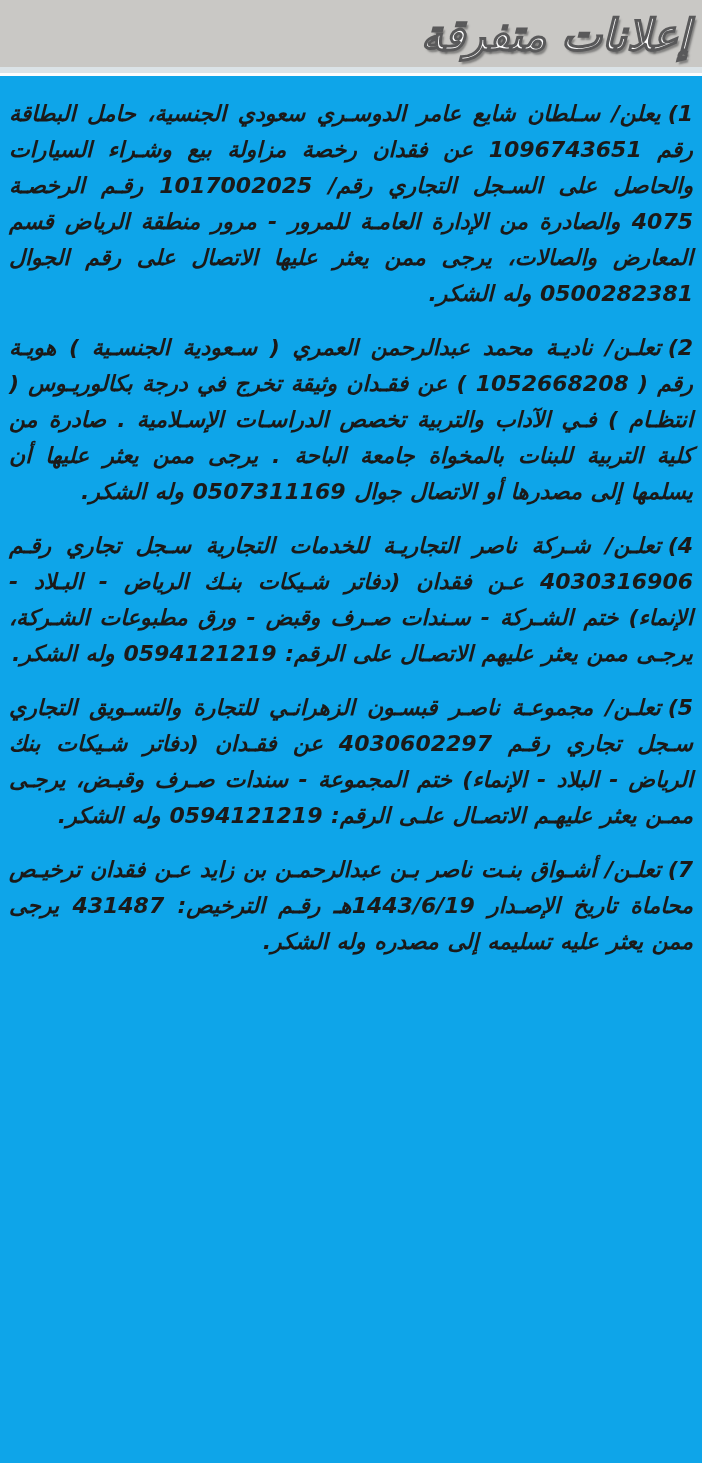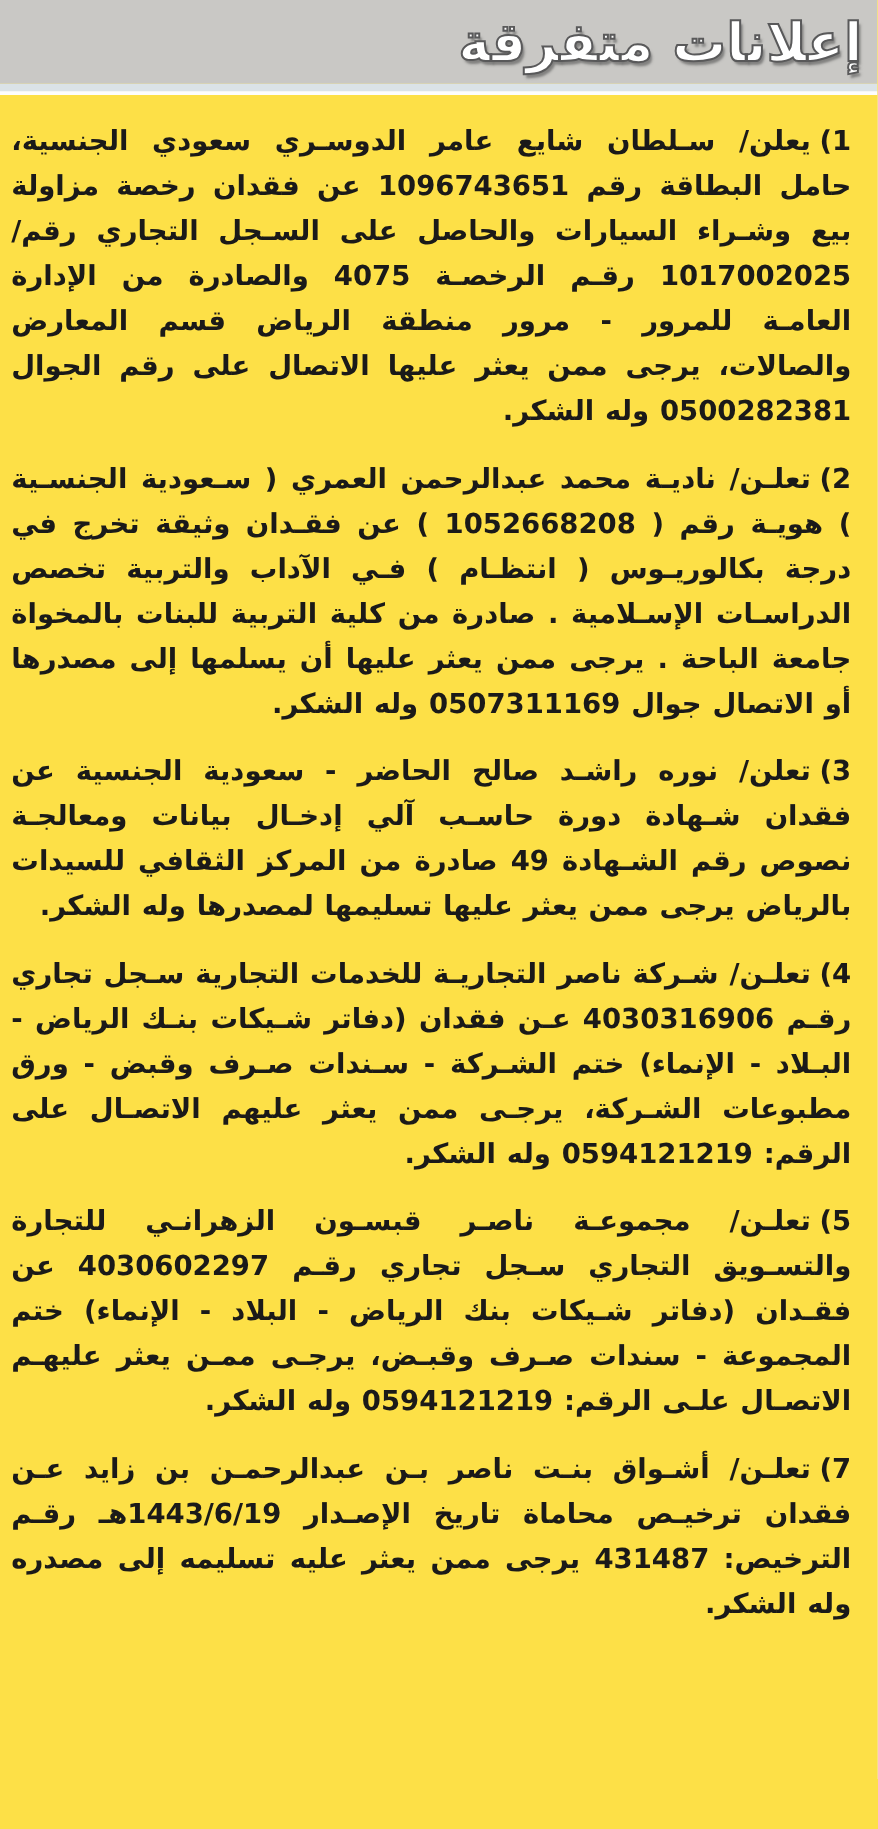--- a/index.html
+++ b/index.html
@@ -5,23 +5,24 @@
   html, body { margin: 0; padding: 0; }
   body {
     width: 702px;
     background: #e9e7e4;
     font-family: "DejaVu Sans", sans-serif;
   }
   .page {
     position: relative;
     width: 702px;
     height: 1463px;
-    background: #fde047;
+    background: #0ea5e9;
     overflow: hidden;
     direction: rtl;
+    font-style: italic;
   }
   .header {
     height: 67px;
     background: #c9c8c5;
     display: flex;
     align-items: center;
     justify-content: flex-start; 
     padding: 0 12px;
     box-sizing: border-box;
   }
@@ -37,21 +38,21 @@
   .header-divider {
     height: 6px;
     background: #dbe3e7;
     border-bottom: 3px solid #fdfdfd;
   }
   .content {
     padding: 20px 9px 0 9px;
     direction: rtl;
   }
   .announcement {
-    margin: 0 12px 18px 0;
+    margin: 0 0 18px 0;
     font-size: 22px;
     font-weight: bold;
     color: #1b1a19;
     line-height: 36px;
     text-align: justify;
     text-align-last: right;
     word-spacing: 1px;
   }
   .ann-num {
     margin-left: 7px;
@@ -68,21 +69,20 @@
   </div>
 
   <div class="header-divider"></div>
 
   <div class="content">
 
     <p class="announcement"><span class="ann-num">1)</span><span>يعلن/ سـلطان شايع عامر الدوسـري سعودي الجنسية، حامل البطاقة رقم 1096743651 عن فقدان رخصة مزاولة بيع وشـراء السيارات والحاصل على السـجل التجاري رقم/ 1017002025 رقـم الرخصـة 4075 والصادرة من الإدارة العامـة للمرور - مرور منطقة الرياض قسم المعارض والصالات، يرجى ممن يعثر عليها الاتصال على رقم الجوال 0500282381 وله الشكر.</span></p>
 
     <p class="announcement"><span class="ann-num">2)</span><span>تعلـن/ ناديـة محمد عبدالرحمن العمري ( سـعودية الجنسـية ) هويـة رقم ( 1052668208 ) عن فقـدان وثيقة تخرج في درجة بكالوريـوس ( انتظـام ) فـي الآداب والتربية تخصص الدراسـات الإسـلامية . صادرة من كلية التربية للبنات بالمخواة جامعة الباحة . يرجى ممن يعثر عليها أن يسلمها إلى مصدرها أو الاتصال جوال 0507311169 وله الشكر.</span></p>
 
-    <p class="announcement"><span class="ann-num">3)</span><span>تعلن/ نوره راشـد صالح الحاضر - سعودية الجنسية عن فقدان شـهادة دورة حاسـب آلي إدخـال بيانات ومعالجـة نصوص رقم الشـهادة 49 صادرة من المركز الثقافي للسيدات بالرياض يرجى ممن يعثر عليها تسليمها لمصدرها وله الشكر.</span></p>
 
     <p class="announcement"><span class="ann-num">4)</span><span>تعلـن/ شـركة ناصر التجاريـة للخدمات التجارية سـجل تجاري رقـم 4030316906 عـن فقدان (دفاتر شـيكات بنـك الرياض - البـلاد - الإنماء) ختم الشـركة - سـندات صـرف وقبض - ورق مطبوعات الشـركة، يرجـى ممن يعثر عليهم الاتصـال على الرقم: 0594121219 وله الشكر.</span></p>
 
     <p class="announcement"><span class="ann-num">5)</span><span>تعلـن/ مجموعـة ناصـر قبسـون الزهرانـي للتجارة والتسـويق التجاري سـجل تجاري رقـم 4030602297 عن فقـدان (دفاتر شـيكات بنك الرياض - البلاد - الإنماء) ختم المجموعة - سندات صـرف وقبـض، يرجـى ممـن يعثر عليهـم الاتصـال علـى الرقم: 0594121219 وله الشكر.</span></p>
 
 
     <p class="announcement"><span class="ann-num">7)</span><span>تعلـن/ أشـواق بنـت ناصر بـن عبدالرحمـن بن زايد عـن فقدان ترخيـص محاماة تاريخ الإصـدار 1443/6/19هـ رقـم الترخيص: 431487 يرجى ممن يعثر عليه تسليمه إلى مصدره وله الشكر.</span></p>
 
   </div>
 </div>

